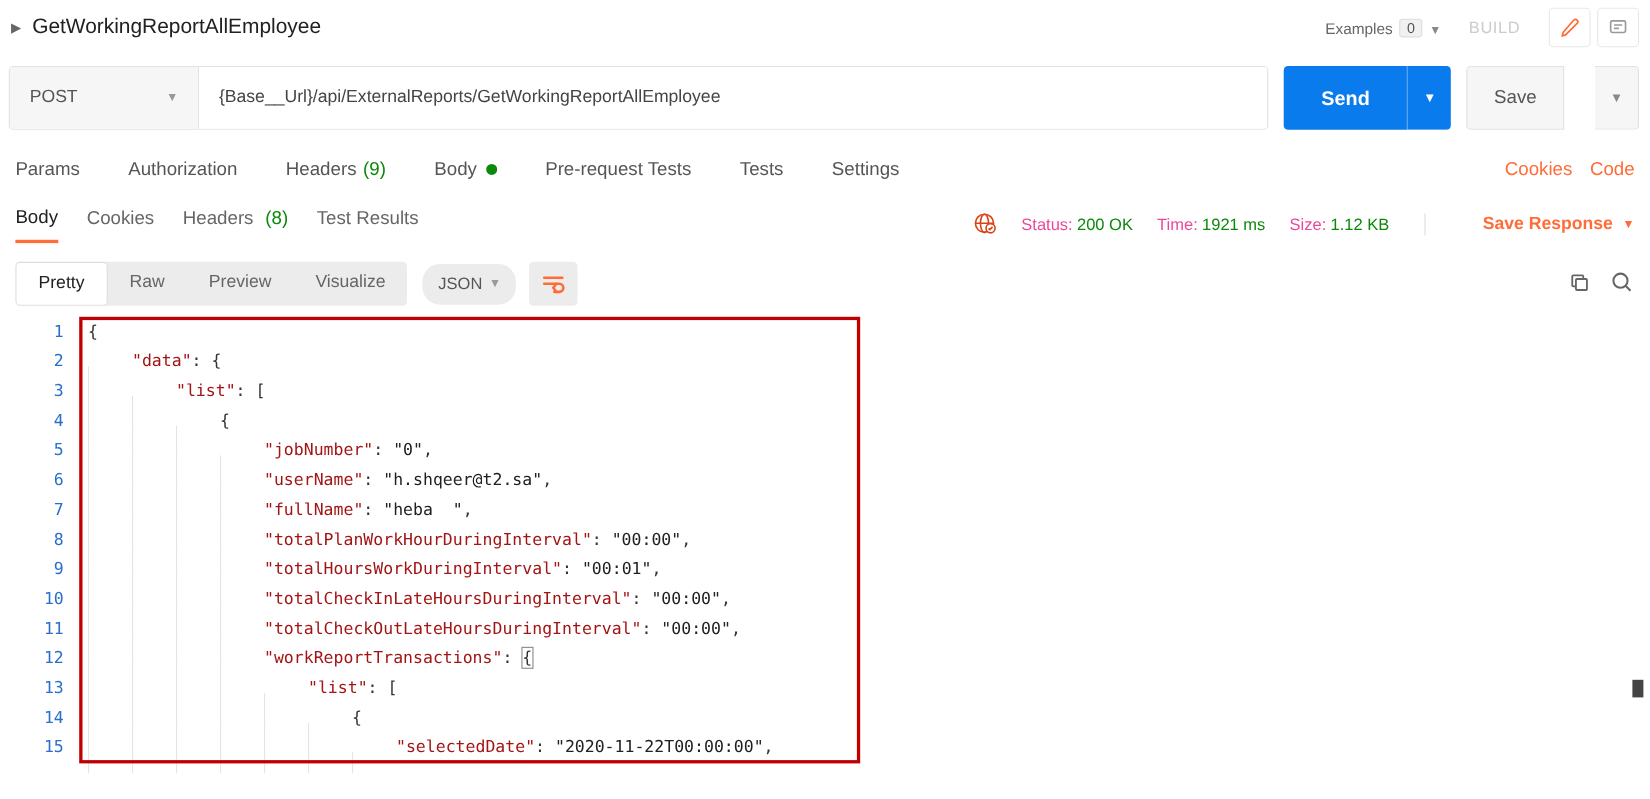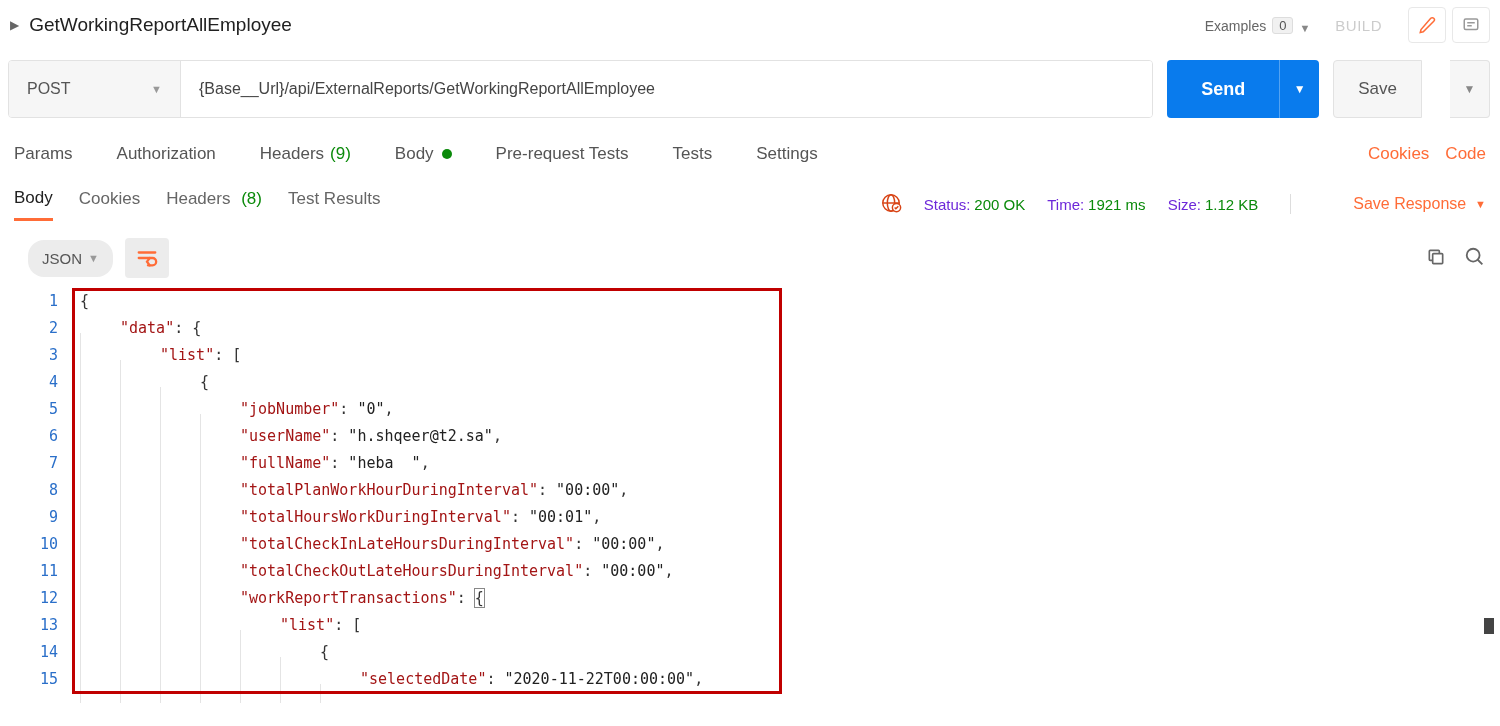--- a/index.html
+++ b/index.html
@@ -27,23 +27,23 @@
 .req-tab { margin-right: 44px; color: #555; font-size: 17px; cursor: pointer; display: flex; align-items: center; }
 .tab-count { color: #0a8a0a; margin-left: 6px; }
 .green-dot { width: 10px; height: 10px; border-radius: 50%; background: #0a8a0a; margin-left: 8px; }
 .spacer { flex: 1; }
 .link-orange { color: #ff6c37; font-size: 17px; margin-left: 16px; cursor: pointer; }
 .response-tabs { display: flex; align-items: center; padding: 0 14px; height: 48px; }
 .resp-tab { margin-right: 26px; color: #666; font-size: 17px; cursor: pointer; padding-bottom: 10px; }
 .resp-tab.active { color: #212121; border-bottom: 3px solid #ff6c37; font-weight: 500; }
 .resp-meta { display: flex; align-items: center; gap: 22px; }
 .globe-icon { color: #d84315; }
-.meta-label { color: #6d28d9; font-size: 15px; }
+.meta-label { color: #ec4899; font-size: 15px; }
 .meta-val-green { color: #0a8a0a; font-size: 15px; }
-.save-resp { color: #ff6c37; font-size: 16px; cursor: pointer; margin-left: 30px; display: flex; align-items: center; }
+.save-resp { color: #ff6c37; font-size: 16px; cursor: pointer; margin-left: 20px; display: flex; align-items: center; font-weight: bold; }
 .divider-v { width: 1px; height: 20px; background: #ddd; margin: 0 10px; }
 .view-row { display: flex; align-items: center; padding: 12px 14px; height: 60px; }
 .view-mode-group { display: flex; background: #ececec; border-radius: 4px; overflow: hidden; }
 .view-mode { padding: 10px 20px; color: #666; cursor: pointer; font-size: 16px; }
 .view-mode.active { background: #fff; border: 1px solid #ddd; border-radius: 4px; color: #212121; margin: 0; }
 .view-mode-group .view-mode.active { background: #fff; }
 .json-select { margin-left: 14px; background: #ececec; padding: 10px 14px; border-radius: 16px; cursor: pointer; display: flex; align-items: center; color: #555; font-size: 15px; }
 .wrap-btn { margin-left: 12px; background: #ececec; width: 44px; height: 40px; border-radius: 4px; display: flex; align-items: center; justify-content: center; cursor: pointer; }
 .wrap-btn svg { stroke: #ff6c37; }
 .copy-search { display: flex; align-items: center; gap: 18px; color: #888; }
@@ -150,20 +150,26 @@
     </span>
     <span><span class="meta-label">Status:</span> <span class="meta-val-green">200 OK</span></span>
     <span><span class="meta-label">Time:</span> <span class="meta-val-green">1921 ms</span></span>
     <span><span class="meta-label">Size:</span> <span class="meta-val-green">1.12 KB</span></span>
     <span class="divider-v"></span>
     <span class="save-resp"><span>Save Response</span>&nbsp;&nbsp;<span style="font-size:11px">▼</span></span>
   </div>
 </div>
 
 <div class="view-row">
+  <div class="view-mode-group">
+    <div class="view-mode active">Pretty</div>
+    <div class="view-mode">Raw</div>
+    <div class="view-mode">Preview</div>
+    <div class="view-mode">Visualize</div>
+  </div>
   <div class="json-select">
     <span>JSON</span>
       <span class="ctrl-caret">▼</span>
   </div>
   <div class="wrap-btn">
     <svg width="22" height="20" viewBox="0 0 24 20" fill="none" stroke="#ff6c37" stroke-width="2.5" stroke-linecap="round">
         <line x1="3" y1="4" x2="21" y2="4"></line>
         <path d="M3 10 H18 a4 4 0 0 1 0 8 H13"></path>
         <polyline points="15,14 12,18 15,22" transform="translate(0,-4)"></polyline>
       </svg>

